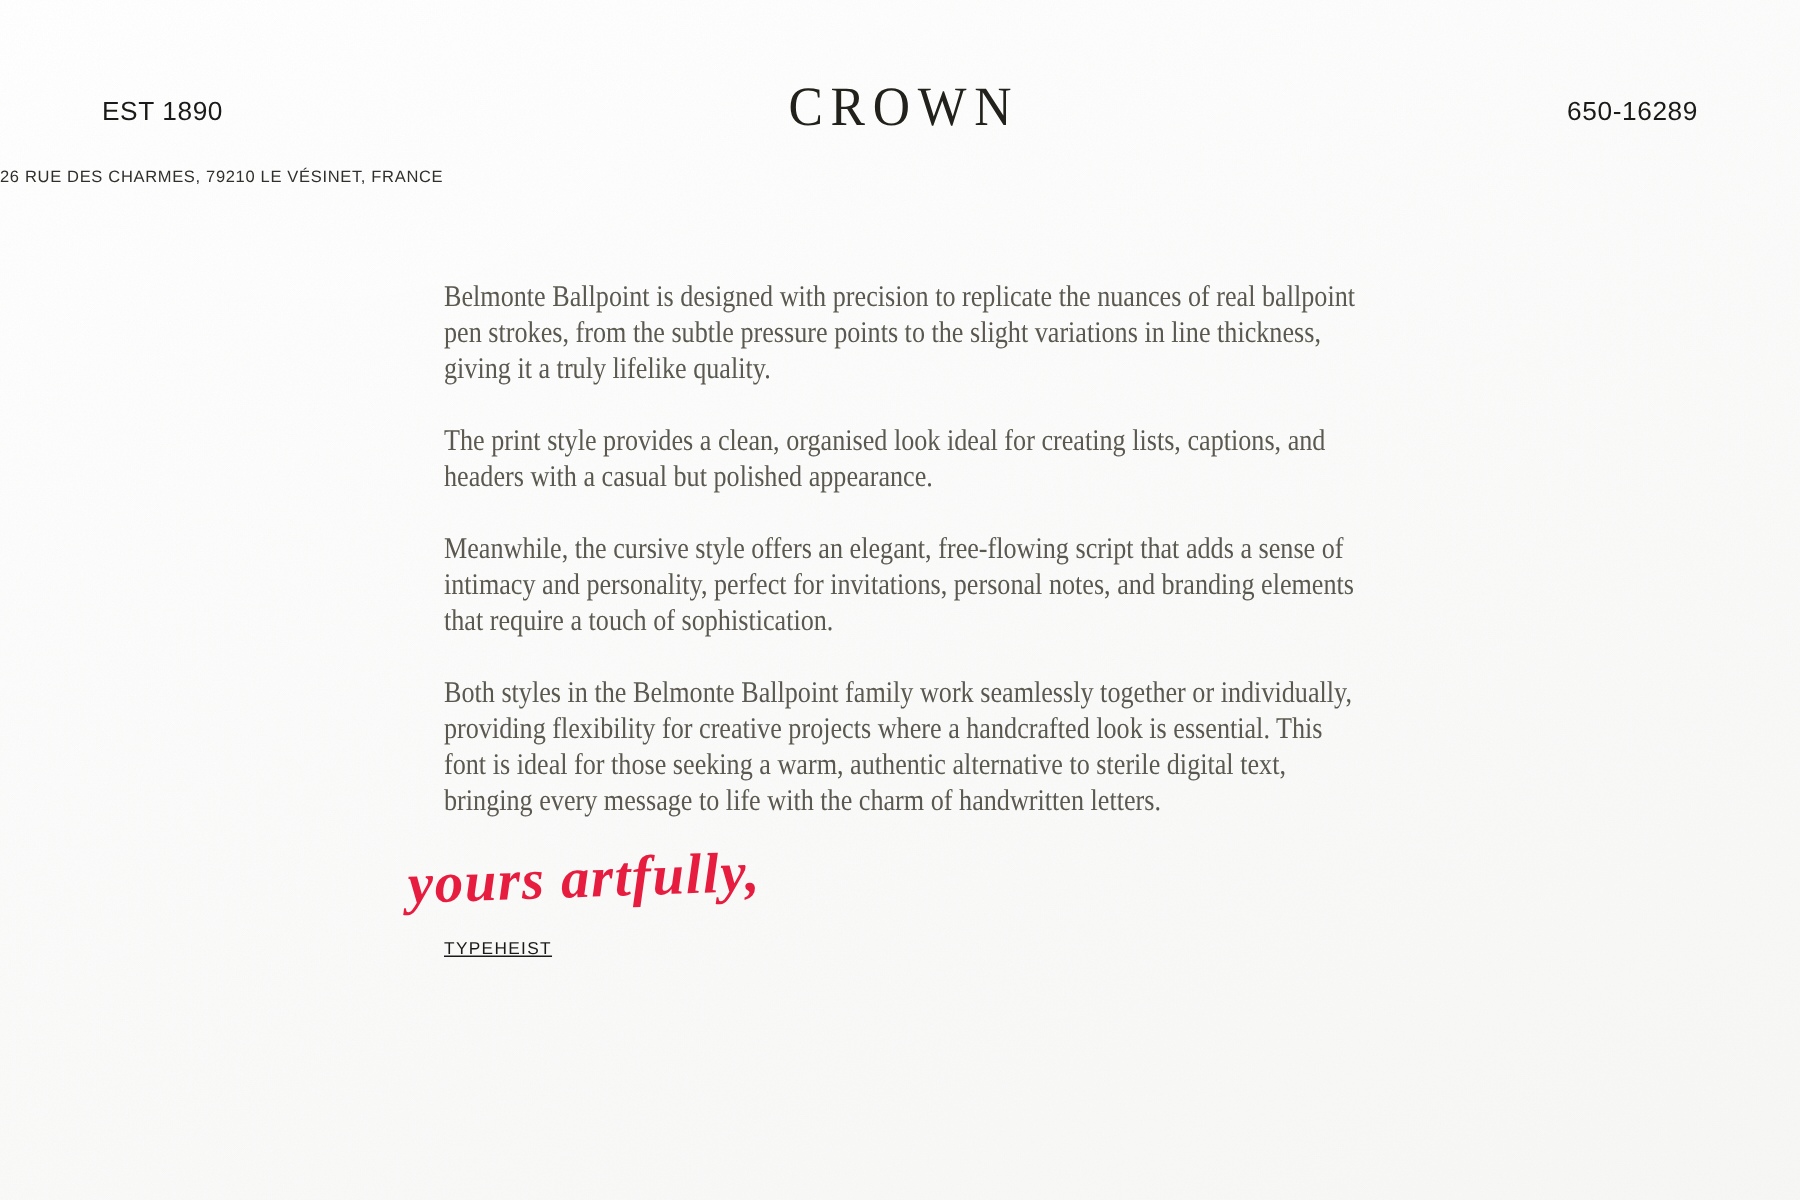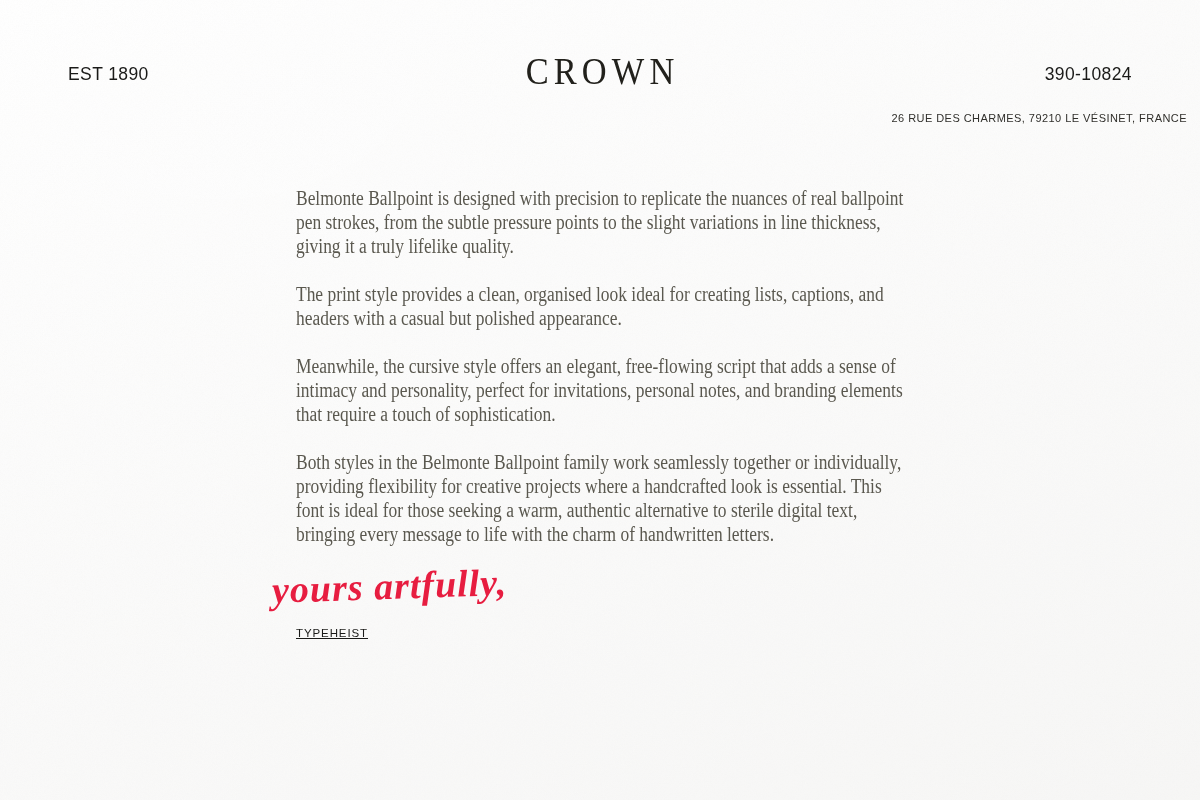--- a/index.html
+++ b/index.html
@@ -61,21 +61,21 @@
     font: 400 37px/1.1 "Liberation Serif", serif;
     letter-spacing: 0.15em;
     text-indent: 0.15em; 
     color: #22211c;
     transform: scaleX(0.93);
   }
   .address {
     left: 0;
     right: 13px;
     top: 111px;
-    text-align: right;
+    text-align: left;
     font: 400 11px/1.4 "Liberation Sans", sans-serif;
     letter-spacing: 0.45px;
     color: #302f2b;
   }
 
   .letter-body {
     left: 296px;
     top: 186px;
     width: 704px;
     transform: scaleX(0.872);
@@ -116,21 +116,21 @@
       <feTurbulence type="fractalNoise" baseFrequency="0.9" numOctaves="2" stitchTiles="stitch" result="n"></feTurbulence>
       <feColorMatrix in="n" type="matrix" values="0 0 0 0 0.45  0 0 0 0 0.44  0 0 0 0 0.40  0 0 0 0.07 0"></feColorMatrix>
     </filter>
     <rect width="1200" height="800" filter="url(#grainNoise)"></rect>
   </svg>
 
   <div class="layer est">EST 1890</div>
 
   <div class="layer brand">CROWN</div>
 
-  <div class="layer number">390-10824</div>
+  <div class="layer number">650-16289</div>
 
   <div class="layer address">26 RUE DES CHARMES, 79210 LE VÉSINET, FRANCE</div>
 
   <div class="layer letter-body">
     <p>Belmonte Ballpoint is designed with precision to replicate the nuances of real ballpoint pen strokes, from the subtle pressure points to the slight variations in line thickness, giving it a truly lifelike quality.</p>
     <p>The print style provides a clean, organised look ideal for creating lists, captions, and headers with a casual but polished appearance.</p>
     <p>Meanwhile, the cursive style offers an elegant, free-flowing script that adds a sense of intimacy and personality, perfect for invitations, personal notes, and branding elements that require a touch of sophistication.</p>
     <p>Both styles in the Belmonte Ballpoint family work seamlessly together or individually, providing flexibility for creative projects where a handcrafted look is essential. This font is ideal for those seeking a warm, authentic alternative to sterile digital text, bringing every message to life with the charm of handwritten letters.</p>
   </div>
 

